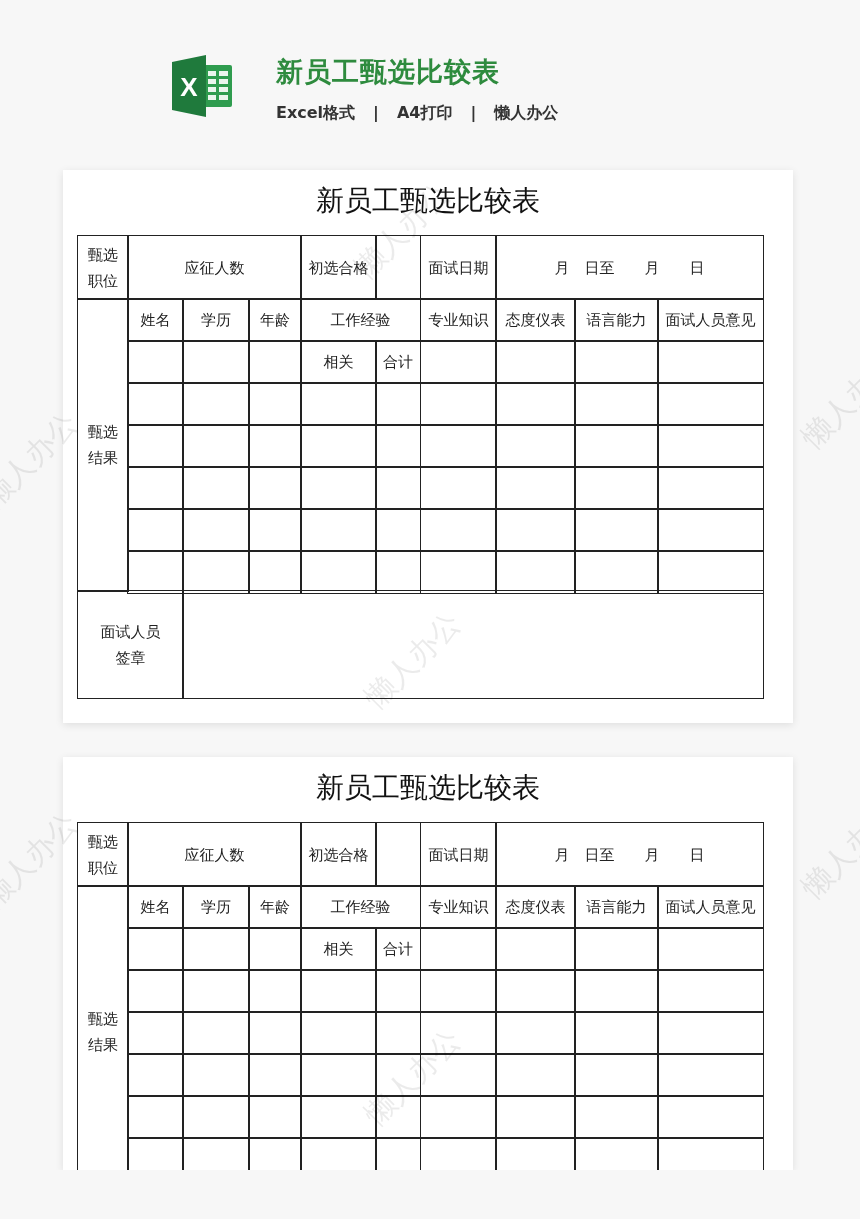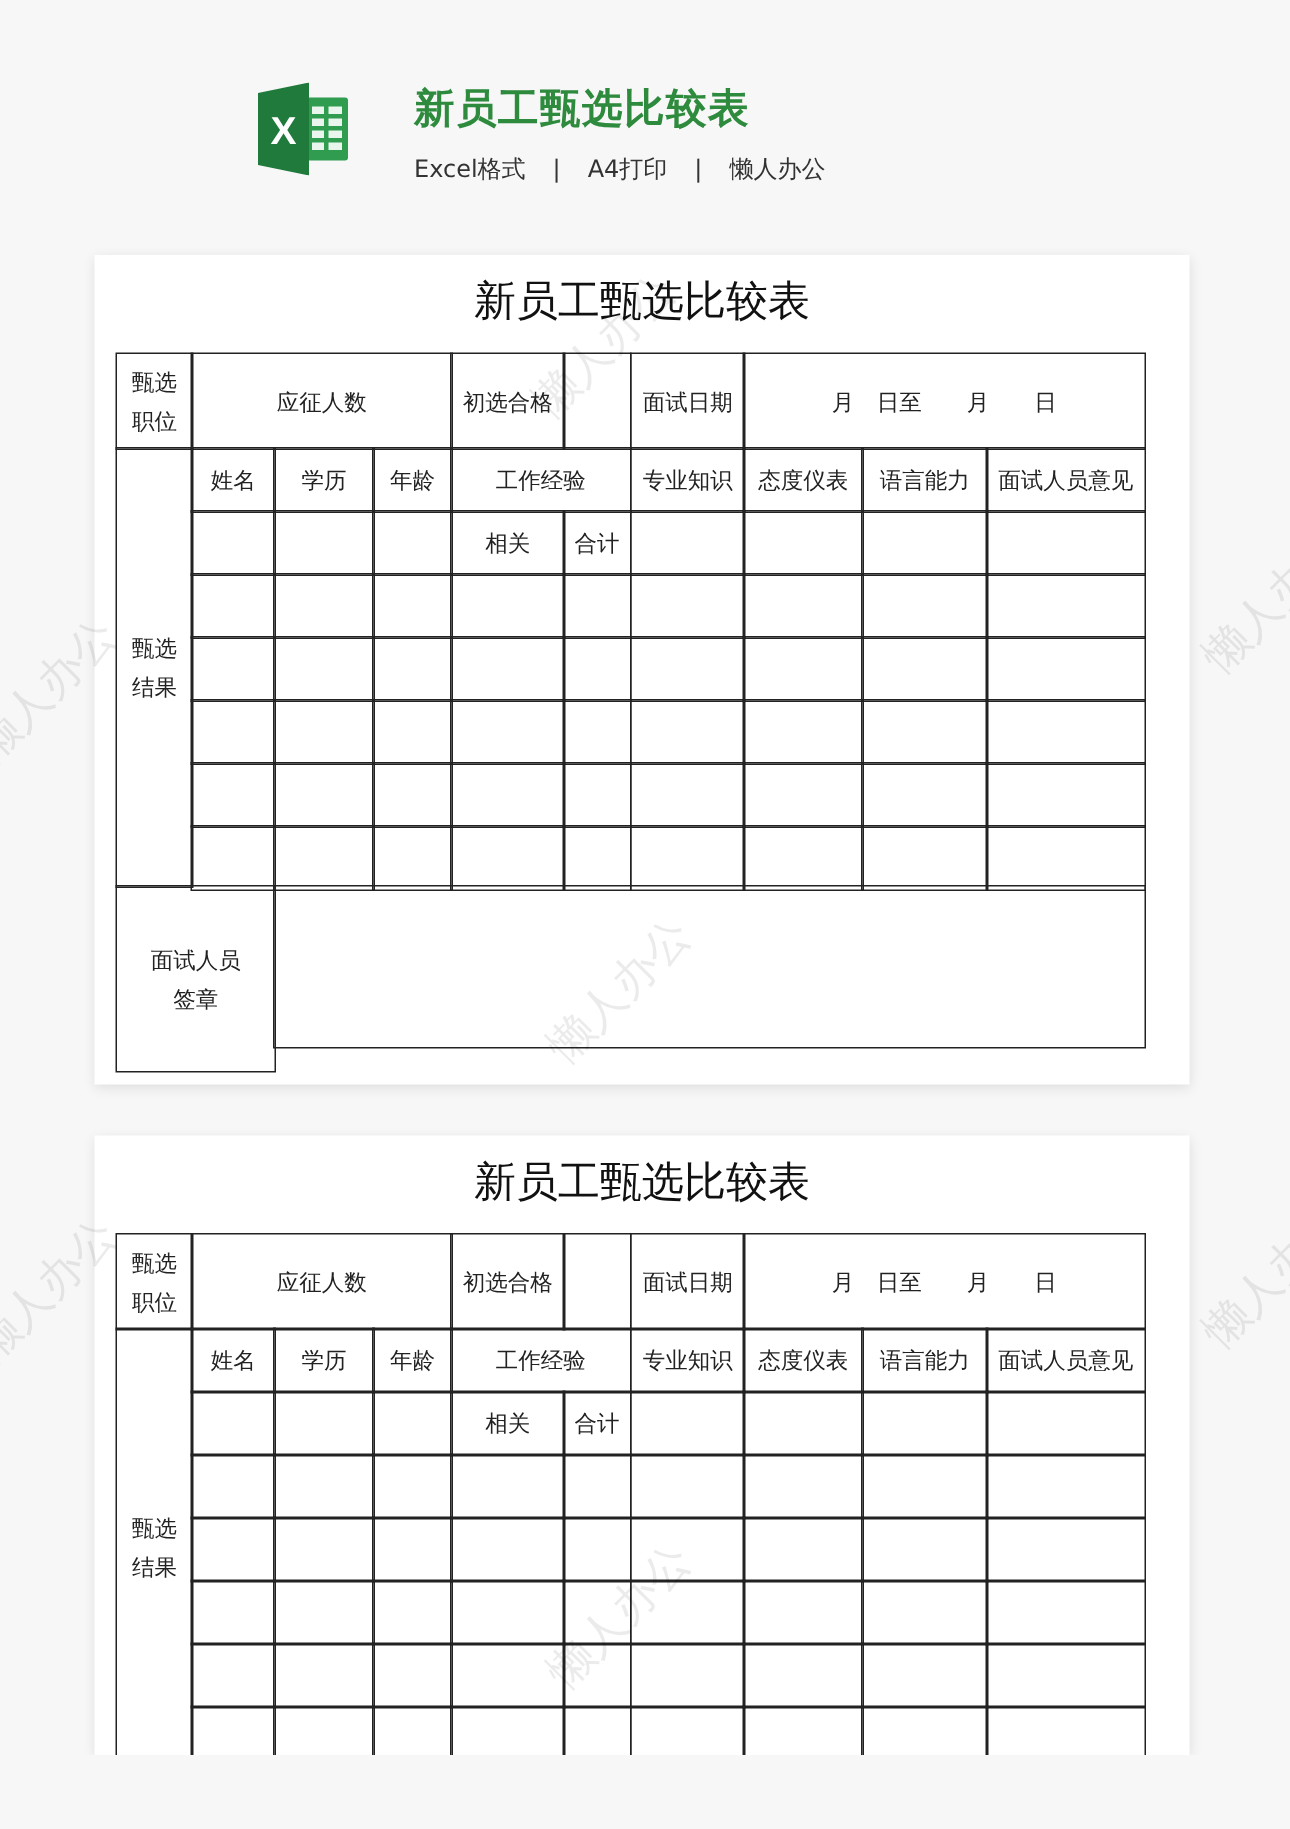--- a/index.html
+++ b/index.html
@@ -1,20 +1,20 @@
 <!DOCTYPE html>
 <html><head>
 <meta charset="utf-8">
 <style>
   html,body{margin:0;padding:0;}
   body{width:860px;height:1219px;background:#f7f7f7;position:relative;overflow:hidden;font-family:"DejaVu Sans","Liberation Sans",sans-serif;}
   .header{position:absolute;left:0;top:0;width:860px;height:150px;}
   .xl-icon{position:absolute;left:172px;top:55px;width:62px;height:62px;}
   .h-title{position:absolute;left:276px;top:54px;font-size:27px;font-weight:bold;color:#2e8b3e;letter-spacing:1px;white-space:nowrap;}
-  .h-sub{position:absolute;left:276px;top:103px;font-size:16px;font-weight:normal;color:#333;white-space:nowrap;display:flex;gap:0;}
+  .h-sub{position:absolute;left:276px;top:103px;font-size:16px;font-weight:bold;color:#333;white-space:nowrap;display:flex;gap:0;}
   .h-sub span{display:inline-block;}
   .sep{margin:0 18px;color:#333;}
   .card{position:absolute;left:63px;width:730px;background:#fff;box-shadow:0 2px 8px rgba(0,0,0,0.10);overflow:hidden;}
   .card1{top:170px;height:553px;}
   .card2{top:757px;height:413px;}
   .sheet-title{position:absolute;left:0;width:730px;top:12px;text-align:center;font-family:"DejaVu Serif","Liberation Serif",serif;font-size:28px;color:#111;}
   .grid{position:absolute;left:14px;top:65px;}
   .cell{position:absolute;box-sizing:border-box;border:1.5px solid #222;display:flex;align-items:center;justify-content:center;text-align:center;font-family:"DejaVu Serif","Liberation Serif",serif;font-size:15px;color:#222;line-height:26px;background:transparent;}
   .cell.v{flex-direction:column;}
   .wm{position:absolute;font-family:"DejaVu Serif","Liberation Serif",serif;font-size:30px;color:rgba(0,0,0,0.08);transform:rotate(-45deg);white-space:nowrap;pointer-events:none;}
@@ -128,21 +128,21 @@
         <div class="cell" style="left: 105px; top: 315px; width: 68px; height: 44px;"></div>
         <div class="cell" style="left: 171px; top: 315px; width: 54px; height: 44px;"></div>
         <div class="cell" style="left: 223px; top: 315px; width: 77px; height: 44px;"></div>
         <div class="cell" style="left: 298px; top: 315px; width: 46px; height: 44px;"></div>
         <div class="cell" style="left: 343px; top: 315px; width: 77px; height: 44px;"></div>
         <div class="cell" style="left: 418px; top: 315px; width: 81px; height: 44px;"></div>
         <div class="cell" style="left: 497px; top: 315px; width: 85px; height: 44px;"></div>
         <div class="cell" style="left: 580px; top: 315px; width: 107px; height: 44px;"></div>
       </div>
 
-    <div class="cell v" style="left:0;top:355px;width:107px;height:125px;">
+    <div class="cell v" style="left:0;top:355px;width:107px;height:109px;">
         <span>面试人员</span>
         <span>签章</span>
       </div>
     <div class="cell" style="left:105px;top:355px;width:582px;height:109px;"></div>
   </div>
   <div class="wm" style="left:280px;top:40px;">懒人办公</div>
   <div class="wm" style="left:290px;top:470px;">懒人办公</div>
 </div>
 
 <div class="card card2">

